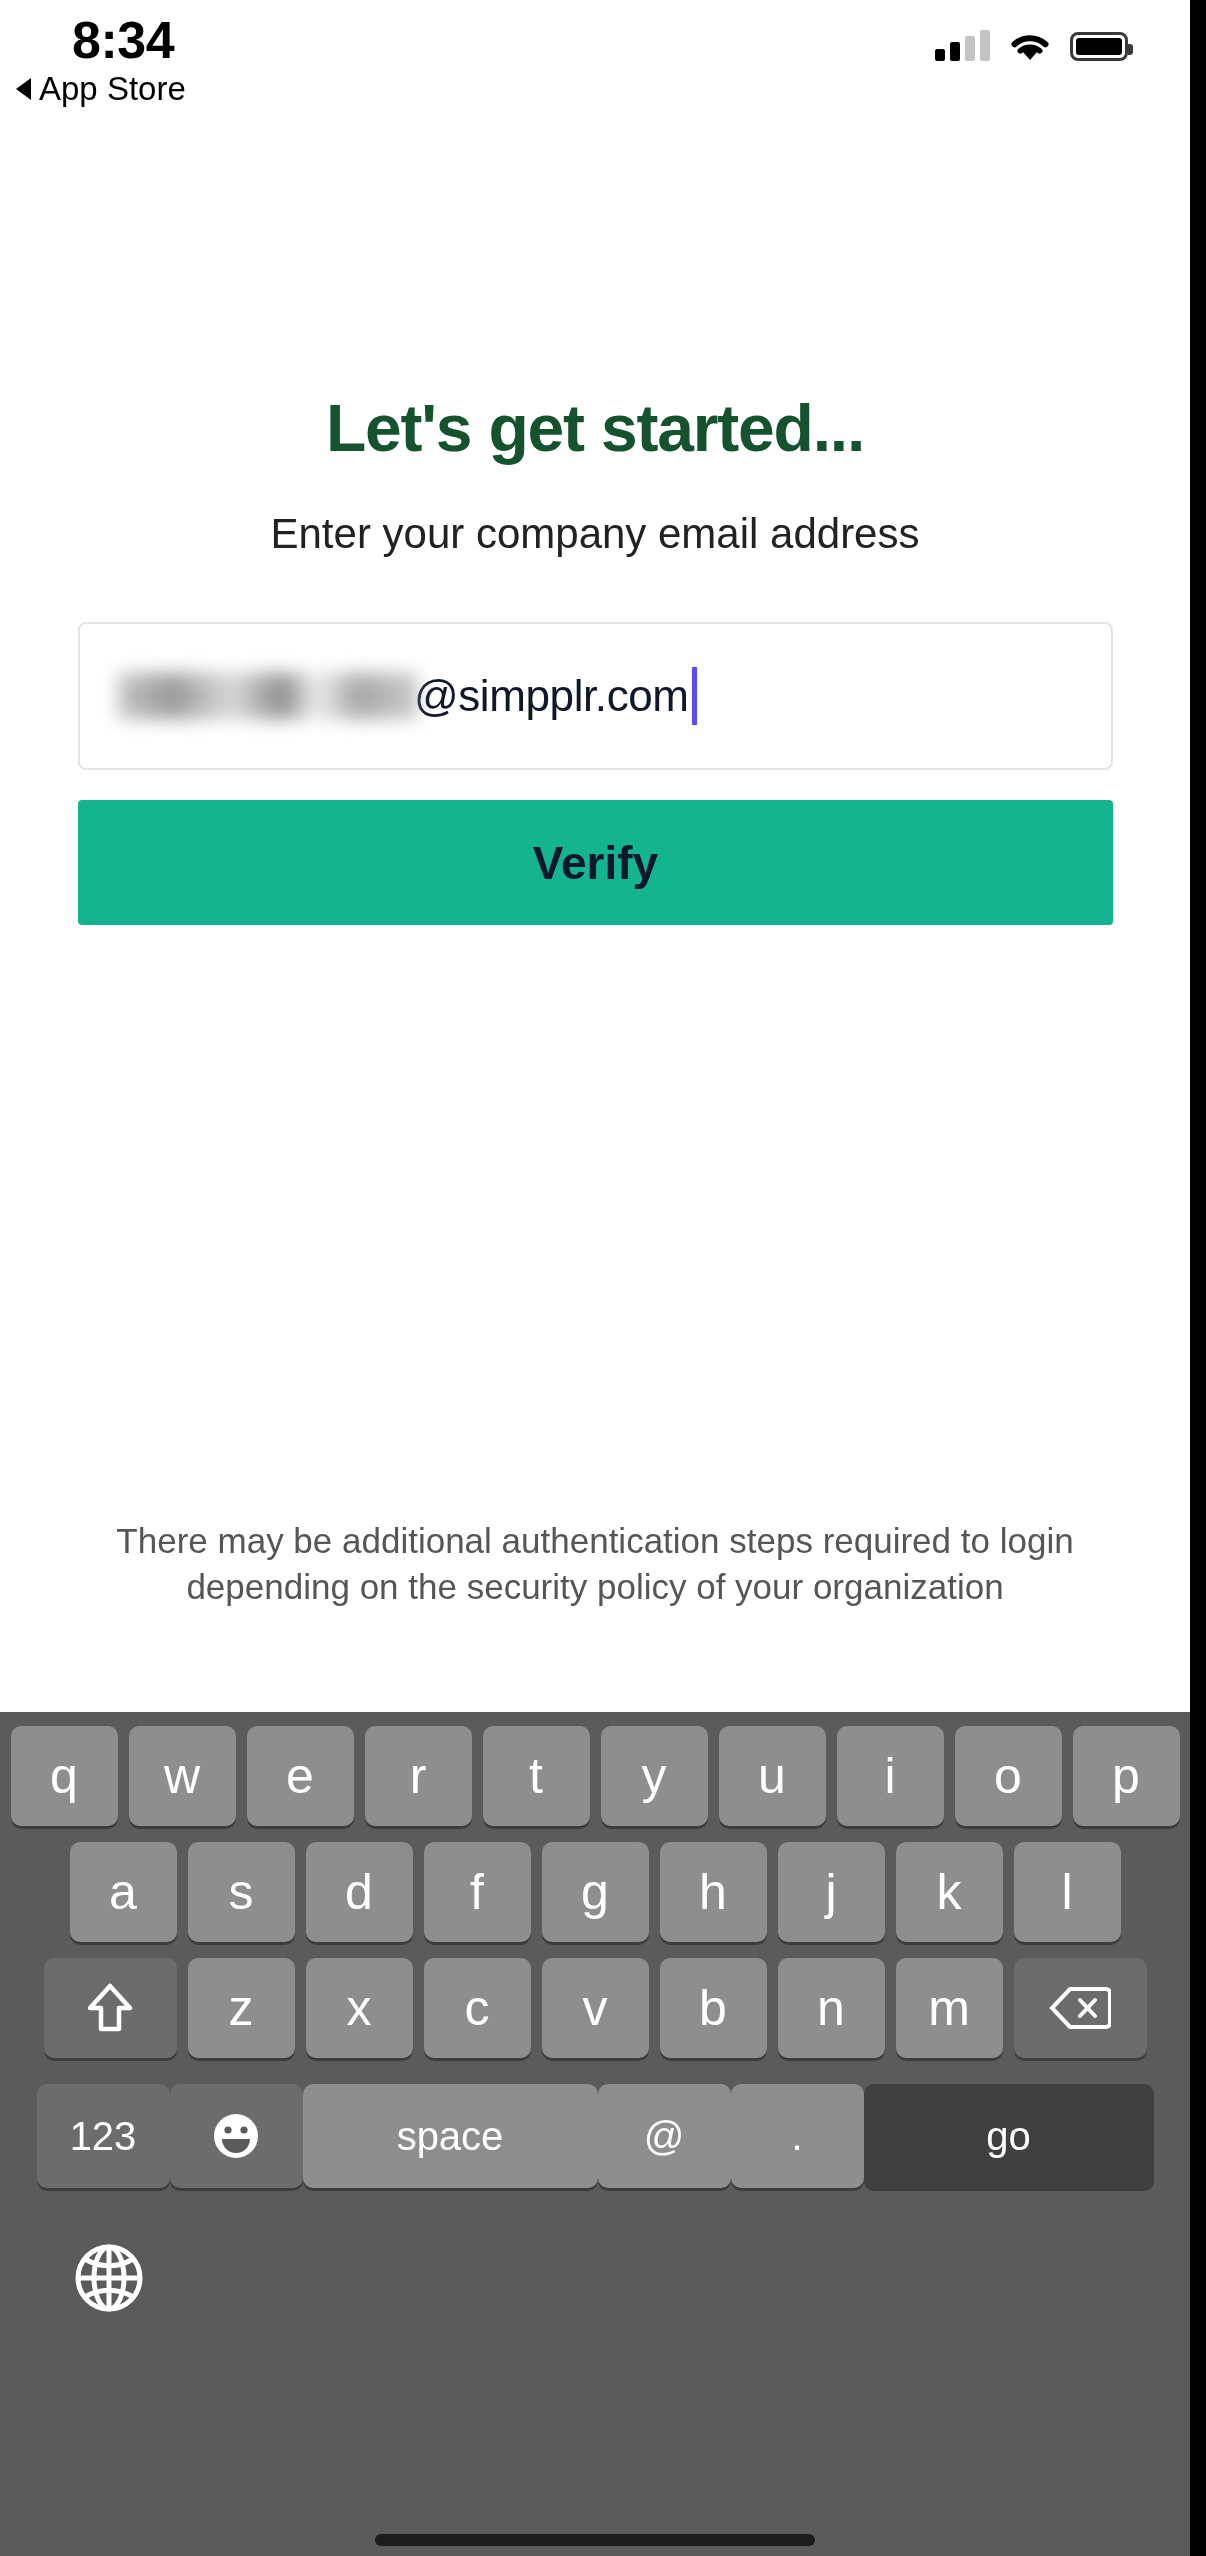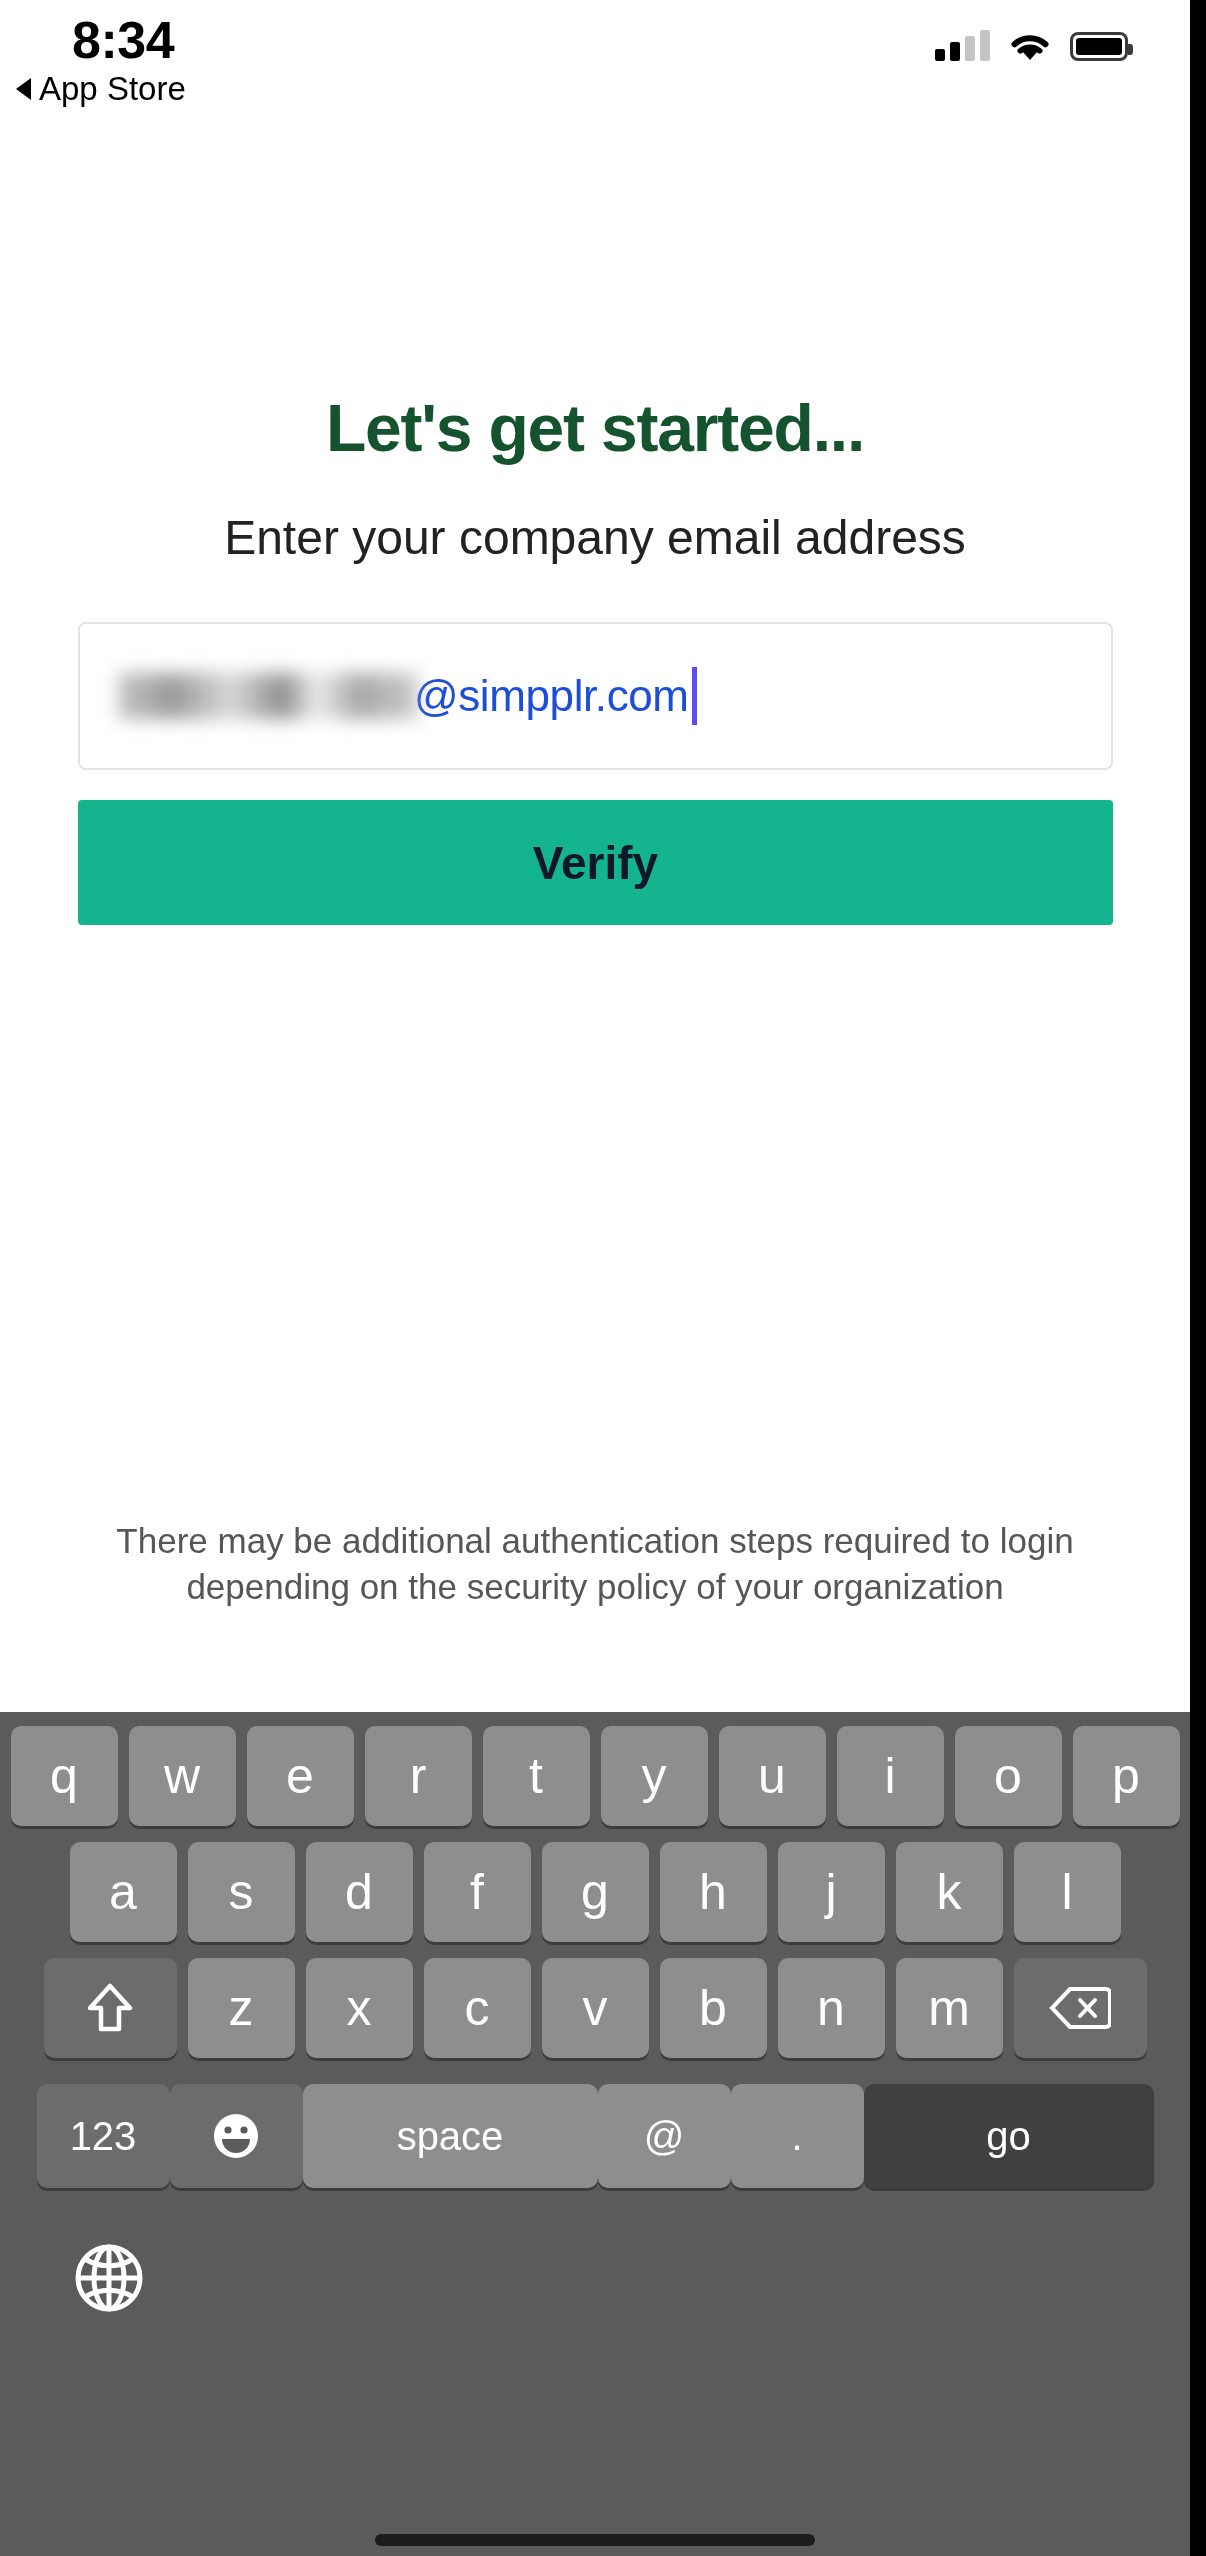--- a/index.html
+++ b/index.html
@@ -73,21 +73,21 @@
   #content {
     position:absolute; left:0; top:0; width:1190px;
   }
   #page-title {
     position:absolute; left:0; top:390px; width:1190px;
     text-align:center; font-size:66px; font-weight:bold;
     color:#14532d; letter-spacing:-1.2px;
   }
   #page-subtitle {
     position:absolute; left:0; top:510px; width:1190px;
-    text-align:center; font-size:48px; color:#222;
+    text-align:center; font-size:42px; color:#222;
   }
 
   
   #email-wrap {
     position:absolute; left:78px; top:622px;
     width:1035px; height:148px;
     border:2px solid #e3e3e8; border-radius:8px;
     background:#fff;
     display:flex; align-items:center;
   }
@@ -102,21 +102,21 @@
       rgba(120,120,120,.75) 18%,
       rgba(170,170,170,.45) 38%,
       rgba(110,110,110,.78) 55%,
       rgba(200,200,200,.30) 66%,
       rgba(130,130,130,.70) 80%,
       rgba(160,160,160,.55) 100%);
     filter:blur(9px);
     margin-right:-4px;
   }
   #email-domain {
-    font-size:44px; color:#1d4ed8; letter-spacing:-0.4px;text-align:right;
+    font-size:44px; color:#0f172a; letter-spacing:-0.4px;text-align:right;
   }
   #email-caret {
     width:5px; height:58px; background:#5b4df5; margin-left:3px;
   }
 
   
   #verify-btn {
     position:absolute; left:78px; top:800px;
     width:1035px; height:125px;
     border:none; border-radius:4px;

